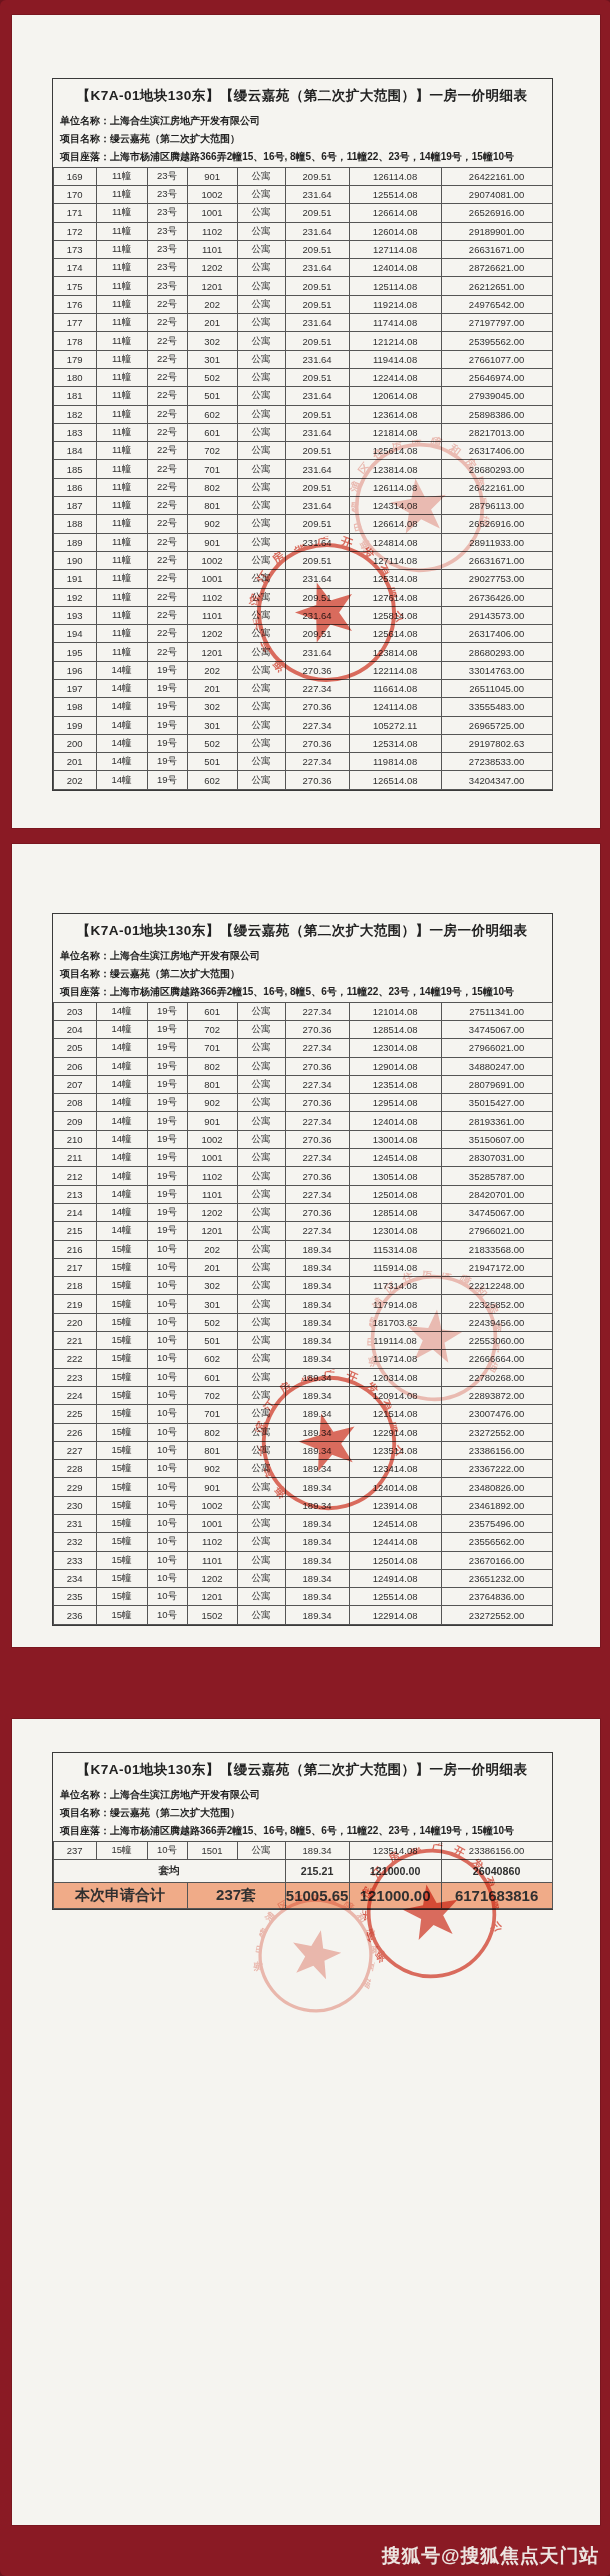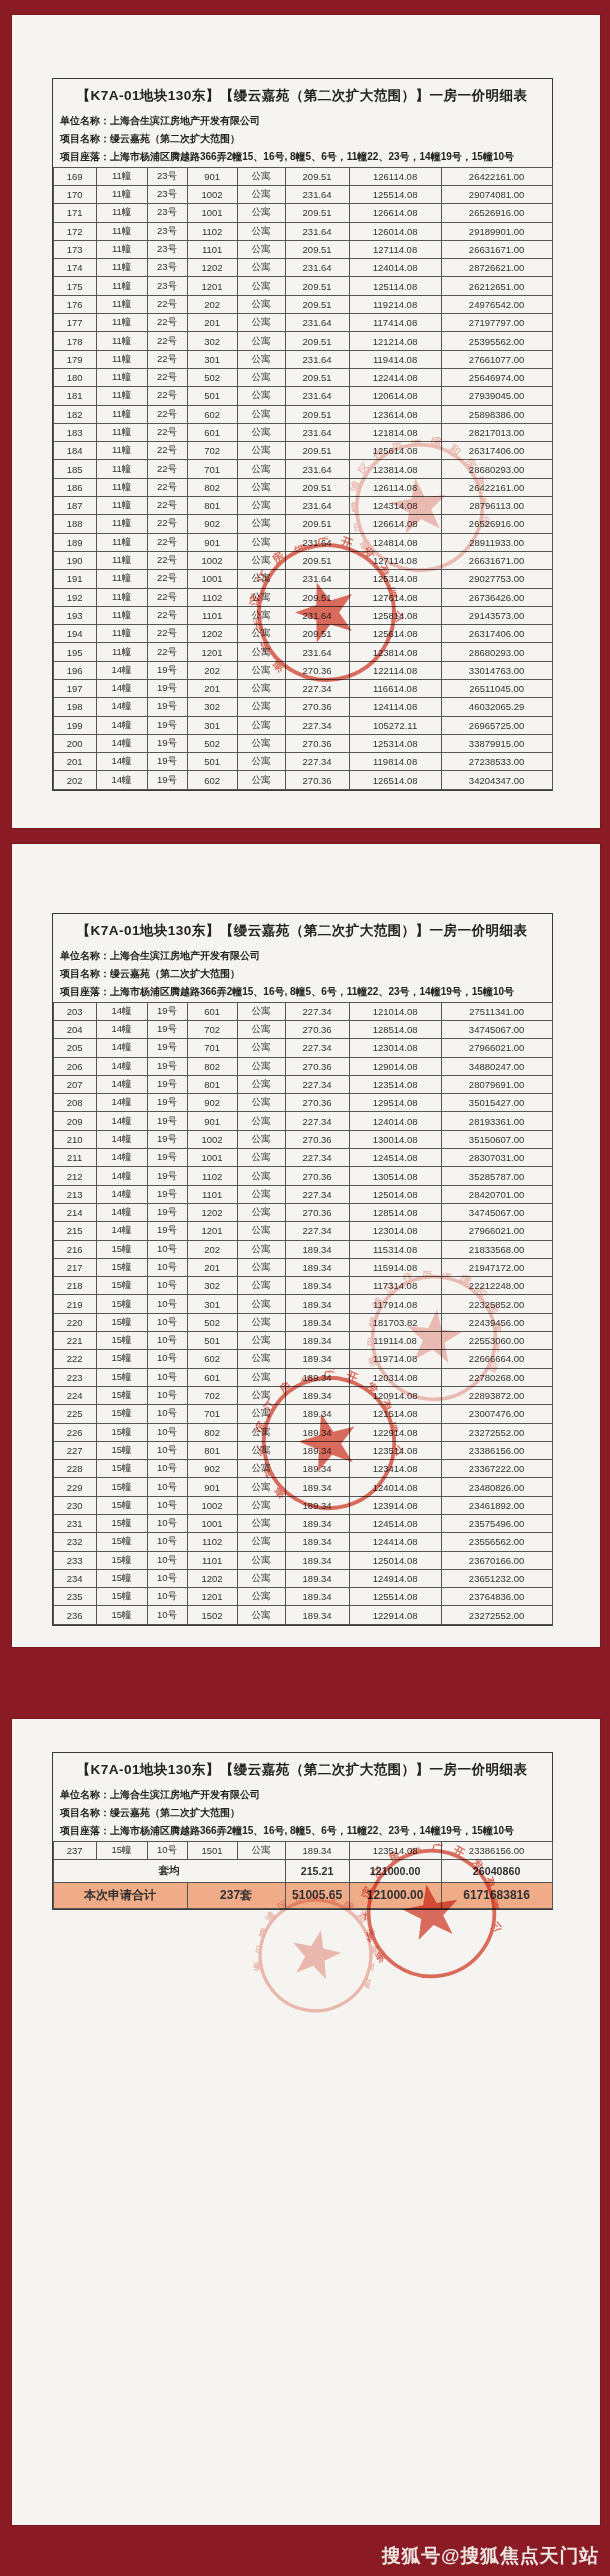--- a/index.html
+++ b/index.html
@@ -1,28 +1,28 @@
 <!DOCTYPE html>
 <html style="font-size:13.2px"><head>
 <meta charset="utf-8">
 <style>
   html,body{margin:0;padding:0;background:#6e141d;}
   .canvas{position:relative;width:611px;height:2576px;background:#8a1a24;overflow:hidden;
-          font-family:"Liberation Sans","DejaVu Sans",sans-serif;}
+          font-family:"Liberation Sans","DejaVu Sans",sans-serif;border-radius:6px;}
   .page{position:absolute;left:11.6px;width:588px;background:#f5f4f0;box-shadow:0 0 0 0.8px rgba(0,0,0,.15);}
   .sheet{margin-left:40px;width:499px;border:1.7px solid #3a3a3a;background:transparent;}
   .title{text-align:center;font-size:13.6px;font-weight:bold;color:#222;padding:8.3px 0 6.6px 0;letter-spacing:0.4px;}
   .meta{padding:0 0 0.8px 0;}
   .meta-line{font-size:10px;font-weight:bold;color:#222;line-height:18px;padding-left:7.4px;white-space:nowrap;}
   table{width:100%;border-collapse:collapse;table-layout:fixed;}
   td{border:0.8px solid #555;height:17.3px;text-align:center;vertical-align:middle;
      font-size:9.5px;color:#303030;padding:0;overflow:hidden;white-space:nowrap;}
   .c1{width:43px}.c2{width:51px}.c3{width:40px}.c4{width:50px}.c5{width:48px}.c6{width:64px}.c7{width:92px}.c8{width:111px}
   tr.avg-row td{height:22px;font-size:10.7px;font-weight:bold;text-align:center;}
-  tr.total-row td{height:25px;font-size:12px;font-weight:bold;background:#f0ab88;}
+  tr.total-row td{height:25px;font-size:15px;font-weight:bold;background:#f0ab88;}
   .stamp{position:absolute;mix-blend-mode:multiply;pointer-events:none;}
   .stamp svg{display:block;width:100%;height:100%;}
   .stamp-strong{color:#d9402e;opacity:.75;}
   .stamp-faint{color:#e0604f;opacity:.38;}
   .stamp-pink{color:#e4705f;opacity:.45;}
   .watermark{position:absolute;top:2543px;left:372px;width:227px;text-align:right;
              color:#ece4e0;font-size:19px;font-weight:bold;letter-spacing:0.8px;}
 </style>
 </head>
 <body>
@@ -340,41 +340,41 @@
               <td>26511045.00</td>
             </tr>
             <tr>
               <td>198</td>
               <td>14幢</td>
               <td>19号</td>
               <td>302</td>
               <td>公寓</td>
               <td>270.36</td>
               <td>124114.08</td>
-              <td>46032065.29</td>
+              <td>33555483.00</td>
             </tr>
             <tr>
               <td>199</td>
               <td>14幢</td>
               <td>19号</td>
               <td>301</td>
               <td>公寓</td>
               <td>227.34</td>
               <td>105272.11</td>
               <td>26965725.00</td>
             </tr>
             <tr>
               <td>200</td>
               <td>14幢</td>
               <td>19号</td>
               <td>502</td>
               <td>公寓</td>
               <td>270.36</td>
               <td>125314.08</td>
-              <td>33879915.00</td>
+              <td>29197802.63</td>
             </tr>
             <tr>
               <td>201</td>
               <td>14幢</td>
               <td>19号</td>
               <td>501</td>
               <td>公寓</td>
               <td>227.34</td>
               <td>119814.08</td>
               <td>27238533.00</td>

